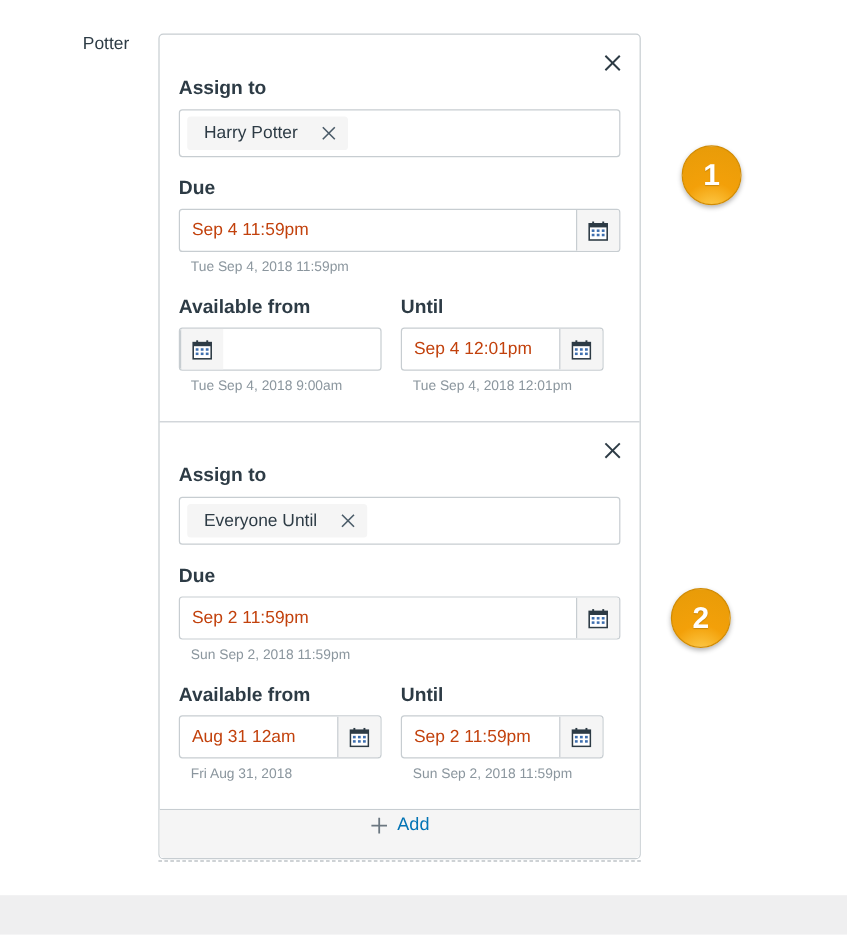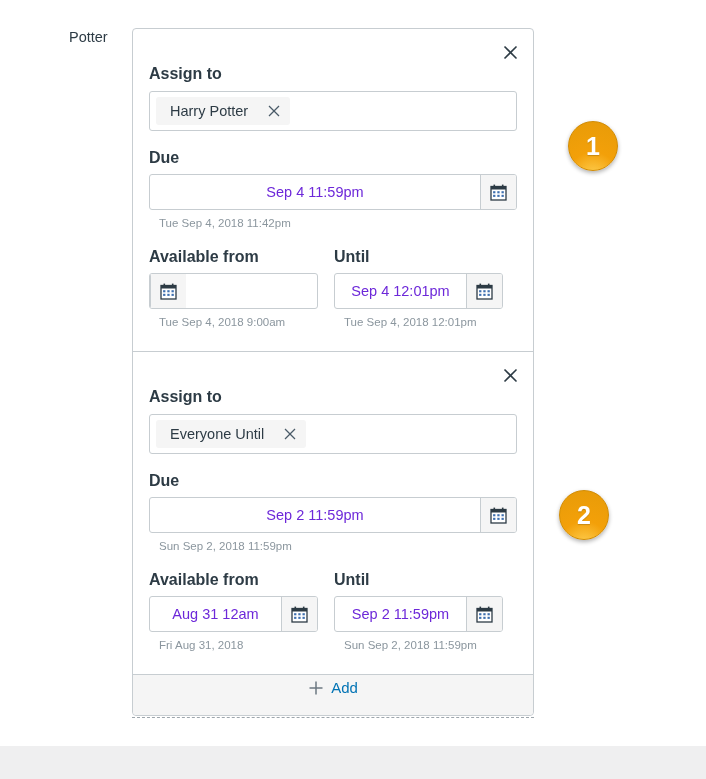--- a/index.html
+++ b/index.html
@@ -136,24 +136,23 @@
     height: 36px;
     box-sizing: border-box;
   }
   .date-control input {
     flex: 1 1 auto;
     border: none;
     outline: none;
     background: transparent;
     font-family: "Liberation Sans", sans-serif;
     font-size: 14.5px;
-    color: #6d28d9;
+    color: #c2410c;
     padding: 0 10px;
     min-width: 0;
-    text-align: center;
   }
   .cal-btn {
     flex: 0 0 auto;
     width: 36px;
     border: none;
     border-left: 1px solid #C7CDD1;
     background: #F5F5F5;
     display: flex;
     align-items: center;
     justify-content: center;
@@ -277,21 +276,21 @@
               <rect x="11.9" y="0.6" width="1.6" height="3.2" fill="#2D3B45"></rect>
               <rect x="3.1" y="7.2" width="2.3" height="2.1" fill="#3E6FAF"></rect>
               <rect x="7.3" y="7.2" width="2.3" height="2.1" fill="#3E6FAF"></rect>
               <rect x="11.5" y="7.2" width="2.3" height="2.1" fill="#3E6FAF"></rect>
               <rect x="3.1" y="10.8" width="2.3" height="2.1" fill="#3E6FAF"></rect>
               <rect x="7.3" y="10.8" width="2.3" height="2.1" fill="#3E6FAF"></rect>
               <rect x="11.5" y="10.8" width="2.3" height="2.1" fill="#3E6FAF"></rect>
             </svg>
           </button>
         </div>
-        <div class="help-text">Tue Sep 4, 2018 11:42pm</div>
+        <div class="help-text">Tue Sep 4, 2018 11:59pm</div>
       </div>
 
       <div class="two-col">
         <div class="col">
           <div class="field-label">Available from</div>
           <div class="date-control">
             <button class="cal-btn" aria-label="calendar">
               <svg width="17" height="17" viewBox="0 0 17 17" aria-hidden="true">
                 <rect x="1" y="2.5" width="15" height="13.5" fill="#ffffff" stroke="#2D3B45" stroke-width="1.3"></rect>
                 <rect x="1" y="2.5" width="15" height="3" fill="#2D3B45"></rect>

